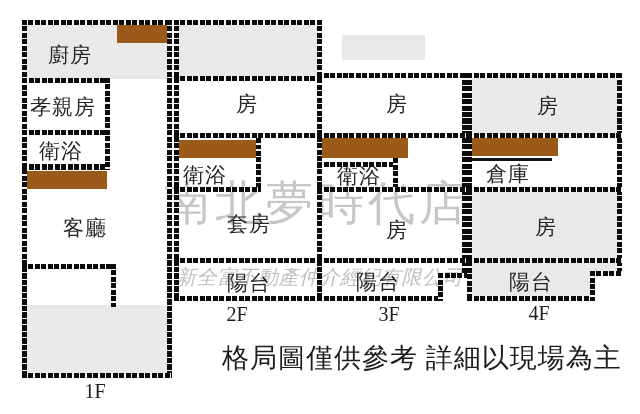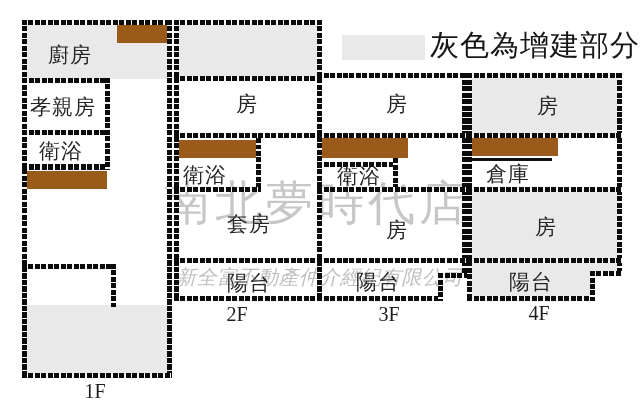--- a/index.html
+++ b/index.html
@@ -48,20 +48,21 @@
   <div class="wv" style="left:105px;top:78px;width:5px;height:57px;"></div>
   <div class="wh" style="left:22px;top:130px;width:88px;height:5px;"></div>
   <div class="wh" style="left:22px;top:164px;width:88px;height:6px;"></div>
   <div class="wv" style="left:105px;top:130px;width:5px;height:40px;"></div>
   <div class="wh" style="left:22px;top:264px;width:94px;height:5px;"></div>
   <div class="wv" style="left:111px;top:264px;width:5px;height:43px;"></div>
 
   <div class="rlabel" style="left:63px;top:107px;">孝親房</div>
   <div class="rlabel" style="left:70px;top:55px;">廚房</div>
   <div class="rlabel" style="left:61px;top:151px;">衛浴</div>
+  <div class="rlabel" style="left:85px;top:228px;">客廳</div>
   <div class="flabel" style="left:95px;top:391px;">1F</div>
 
   <div class="gfill" style="left:179px;top:25px;width:138px;height:53px;"></div>
   <div class="bfill" style="left:176px;top:140px;width:82px;height:18px;"></div>
 
   <div class="wh" style="left:174px;top:20px;width:148px;height:5px;"></div>
   <div class="wv" style="left:174px;top:20px;width:5px;height:281px;"></div>
   <div class="wv" style="left:317px;top:20px;width:5px;height:281px;"></div>
   <div class="wh" style="left:174px;top:296px;width:148px;height:5px;"></div>
   <div class="wh" style="left:174px;top:76px;width:148px;height:5px;"></div>
@@ -112,16 +113,16 @@
   <div class="wh" style="left:590px;top:271px;width:32px;height:5px;"></div>
   <div class="wv" style="left:590px;top:271px;width:5px;height:30px;"></div>
 
   <div class="rlabel" style="left:548px;top:106px;">房</div>
   <div class="rlabel" style="left:508px;top:174px;font-family:Liberation Serif, serif;">倉庫</div>
   <div class="rlabel" style="left:546px;top:227px;">房</div>
   <div class="rlabel" style="left:531px;top:282px;">陽台</div>
   <div class="flabel" style="left:539px;top:313px;">4F</div>
 
   <div class="gfill" style="left:342px;top:35px;width:83px;height:25px;z-index:4;"></div>
-  <div class="legend-text" style="left:430px;top:46px;">灰色為增建部分</div>
 
+  <div class="disclaimer" style="left:222px;top:340px;">格局圖僅供參考 詳細以現場為主</div>
 
 </div>
 
 </body></html>

